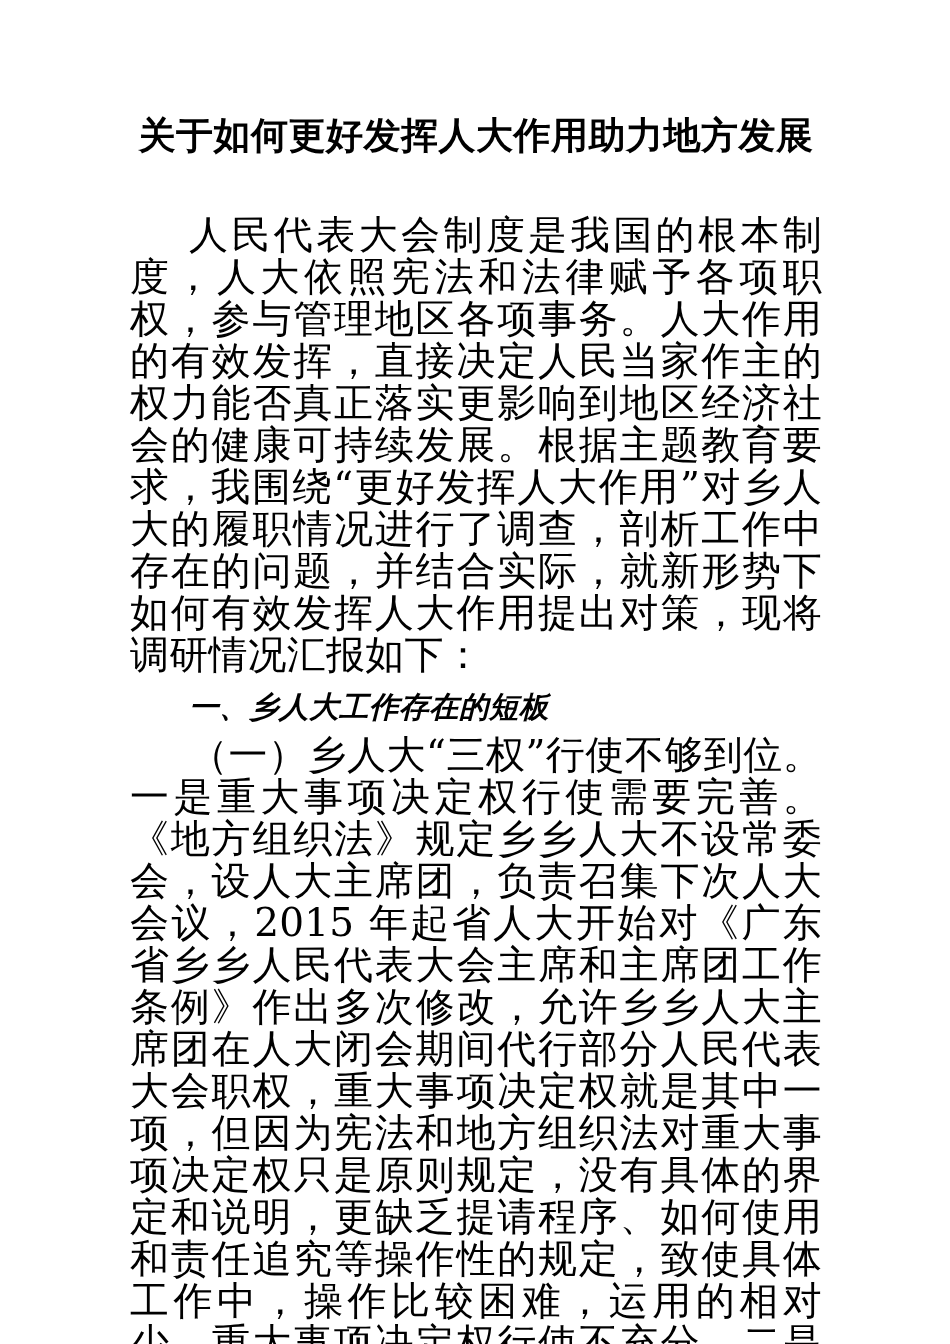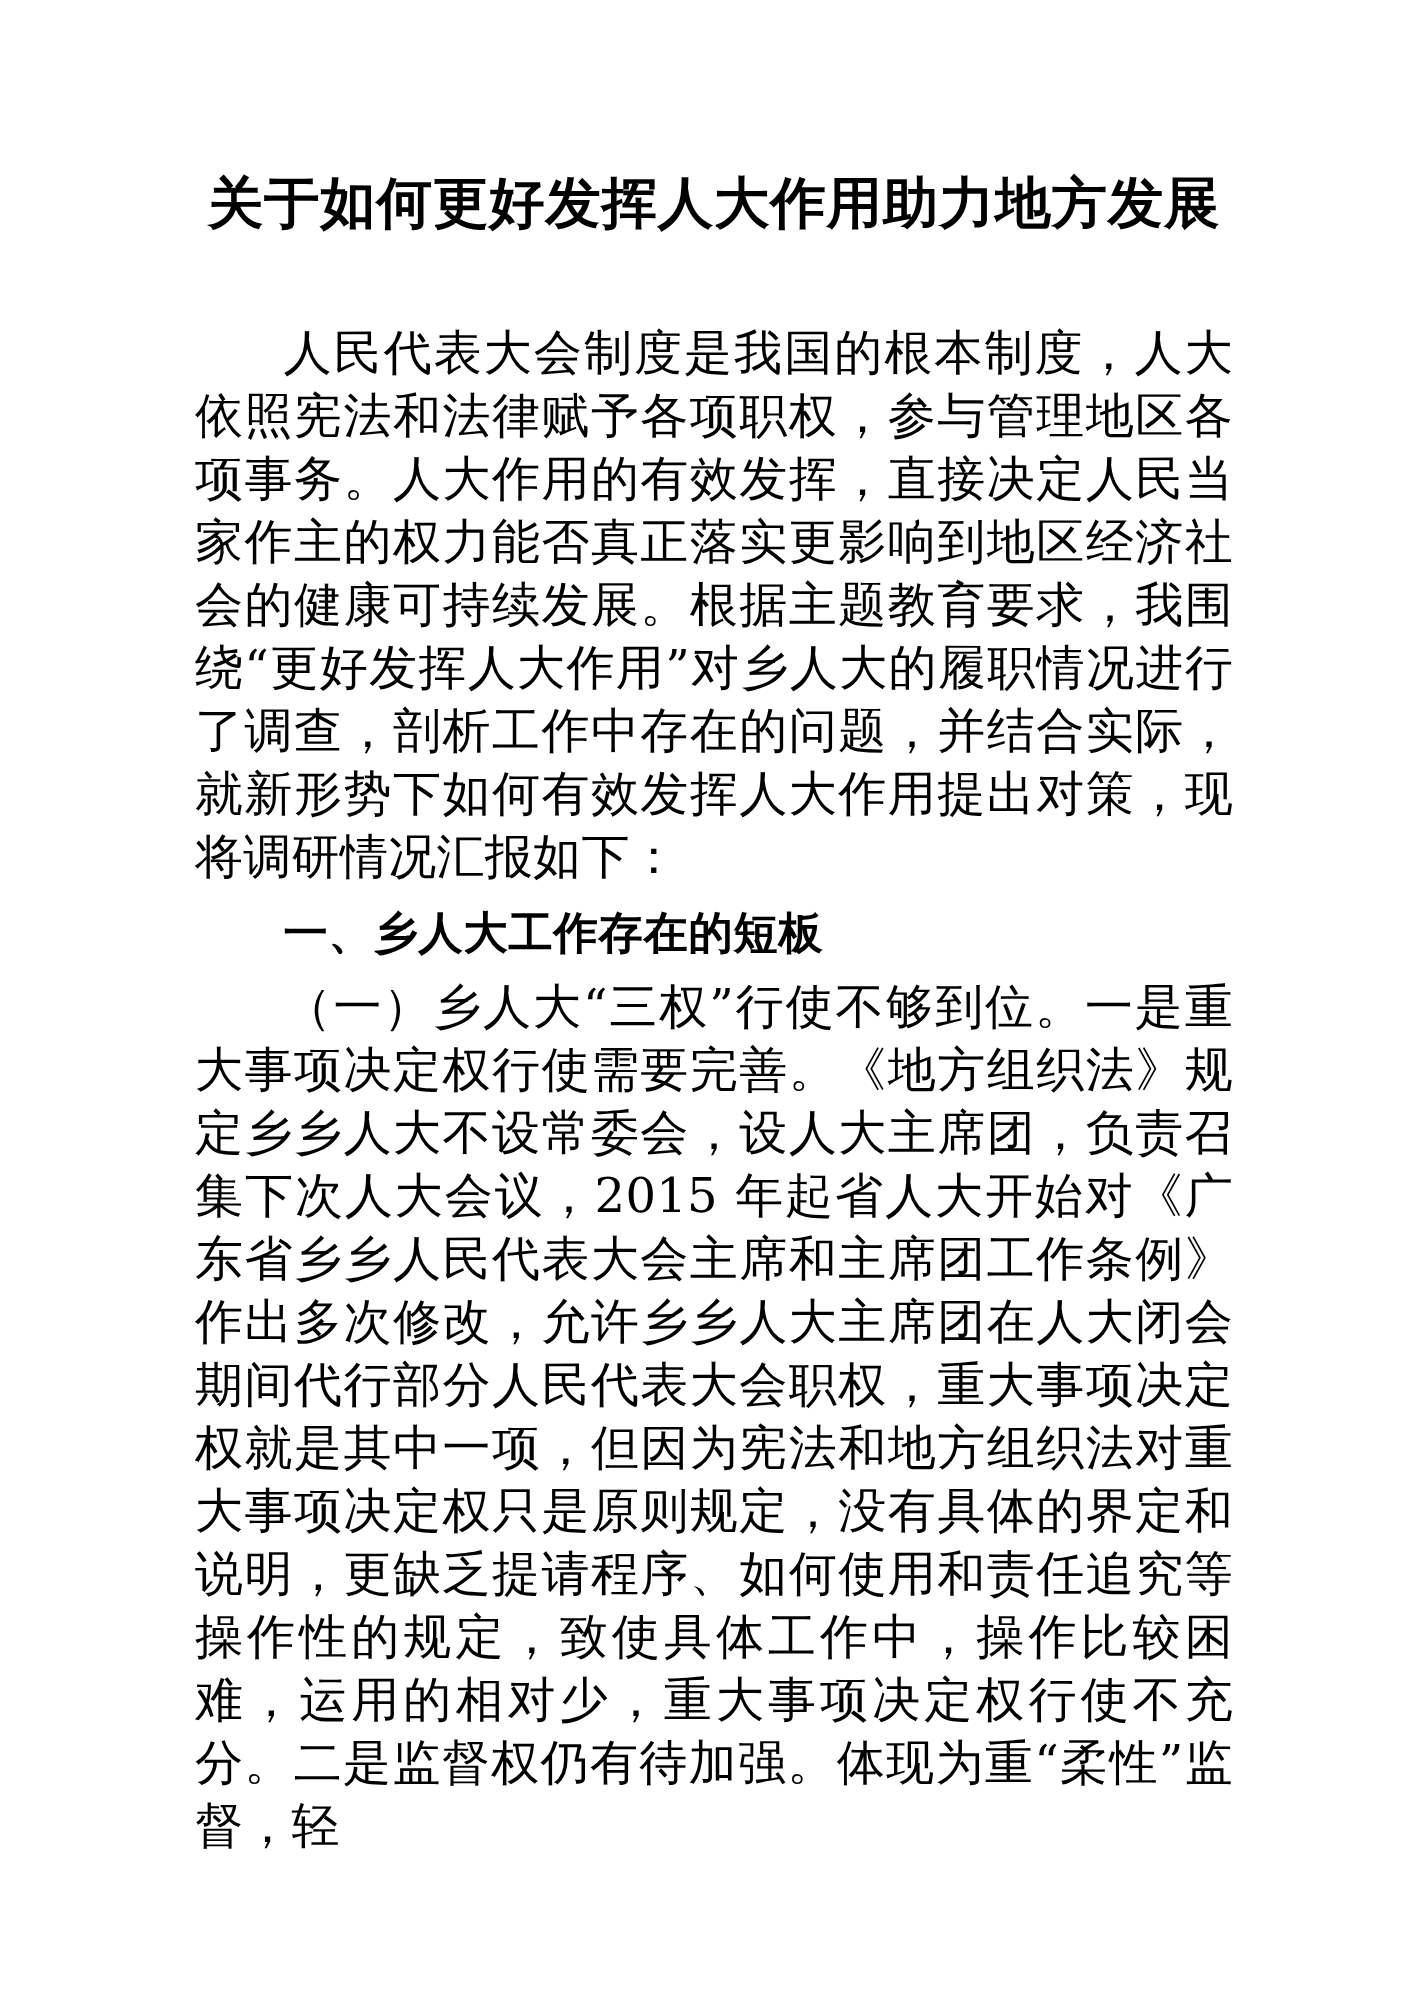--- a/index.html
+++ b/index.html
@@ -40,21 +40,21 @@
     letter-spacing: 0.5px;
     color: #000000;
     text-rendering: optimizeLegibility;
   }
 
   
   .para {
     margin: 0;
     padding: 0;
     font-family: "DejaVu Serif", "Liberation Serif", serif;
-    font-size: 32px;
+    font-size: 39px;
     line-height: 42px;
     color: #000000;
     text-align: justify;
     text-justify: inter-ideograph;
     text-indent: 59px;
     letter-spacing: 0.2px;
     word-break: break-all;
   }
 
   .para--lead {
@@ -71,20 +71,21 @@
     padding: 0;
     margin-top: 10px;
     margin-bottom: 6px;
     font-family: "Liberation Sans", "DejaVu Sans", sans-serif;
     font-weight: 700;
     font-size: 29.5px;
     line-height: 42px;
     color: #000000;
     text-indent: 59px;
     letter-spacing: 0.5px;
+    font-style: italic;
   }
 </style>
 </head>
 <body>
 
 <div class="page">
   <div class="page-body">
 
     <h1 class="doc-title">
       <span>关于如何更好发挥人大作用助力地方发展</span><br>

